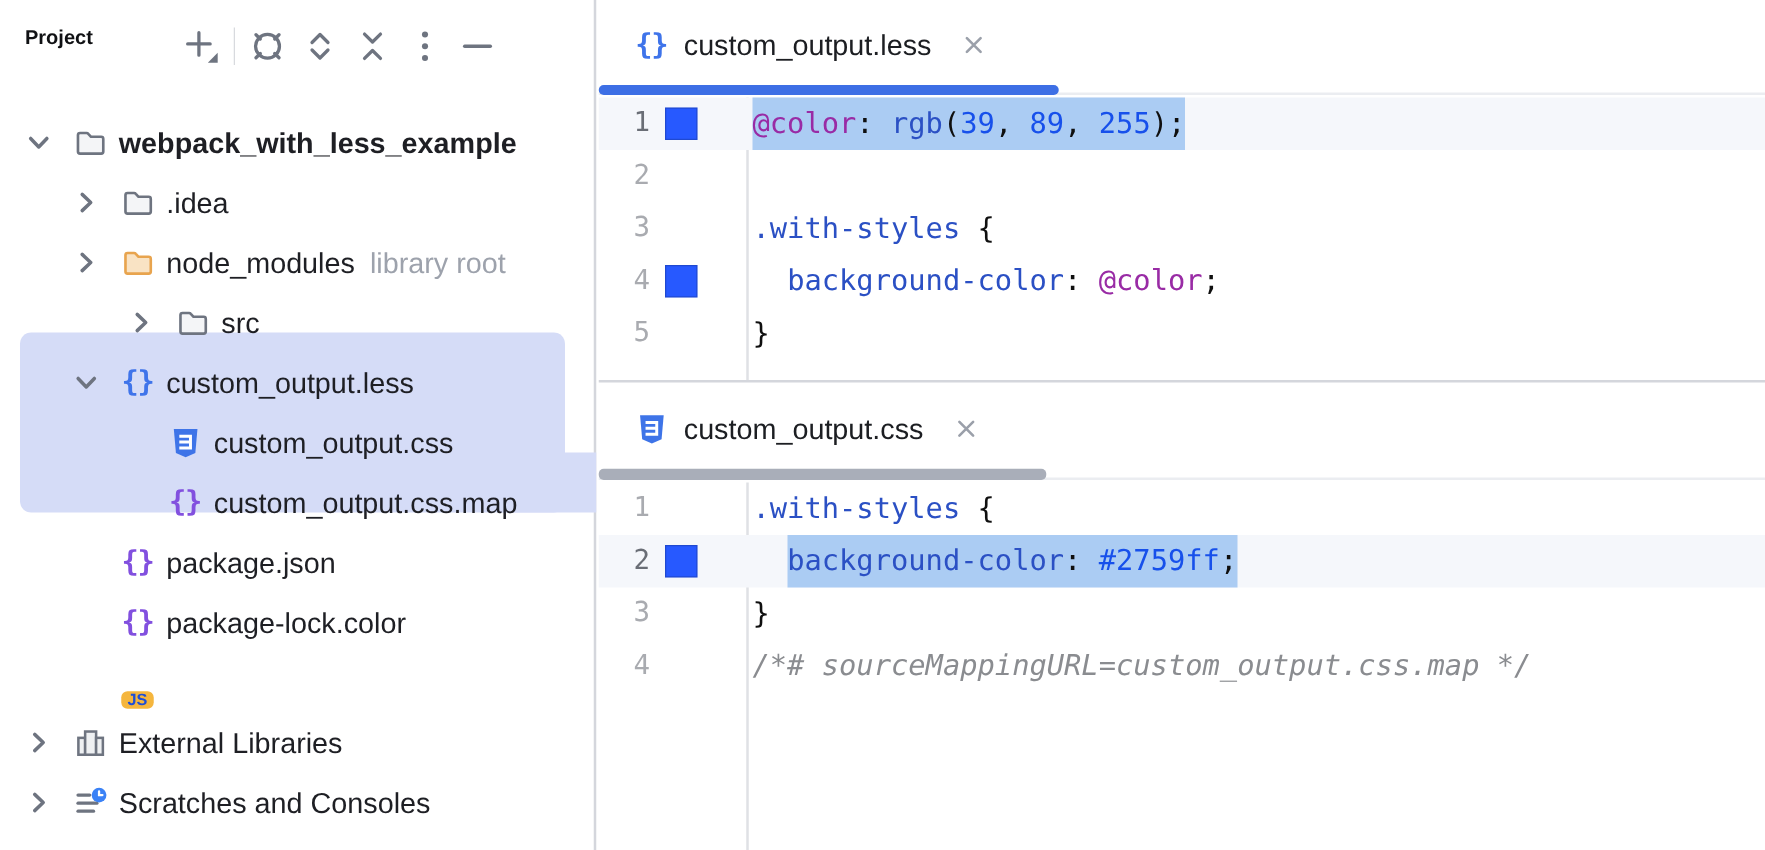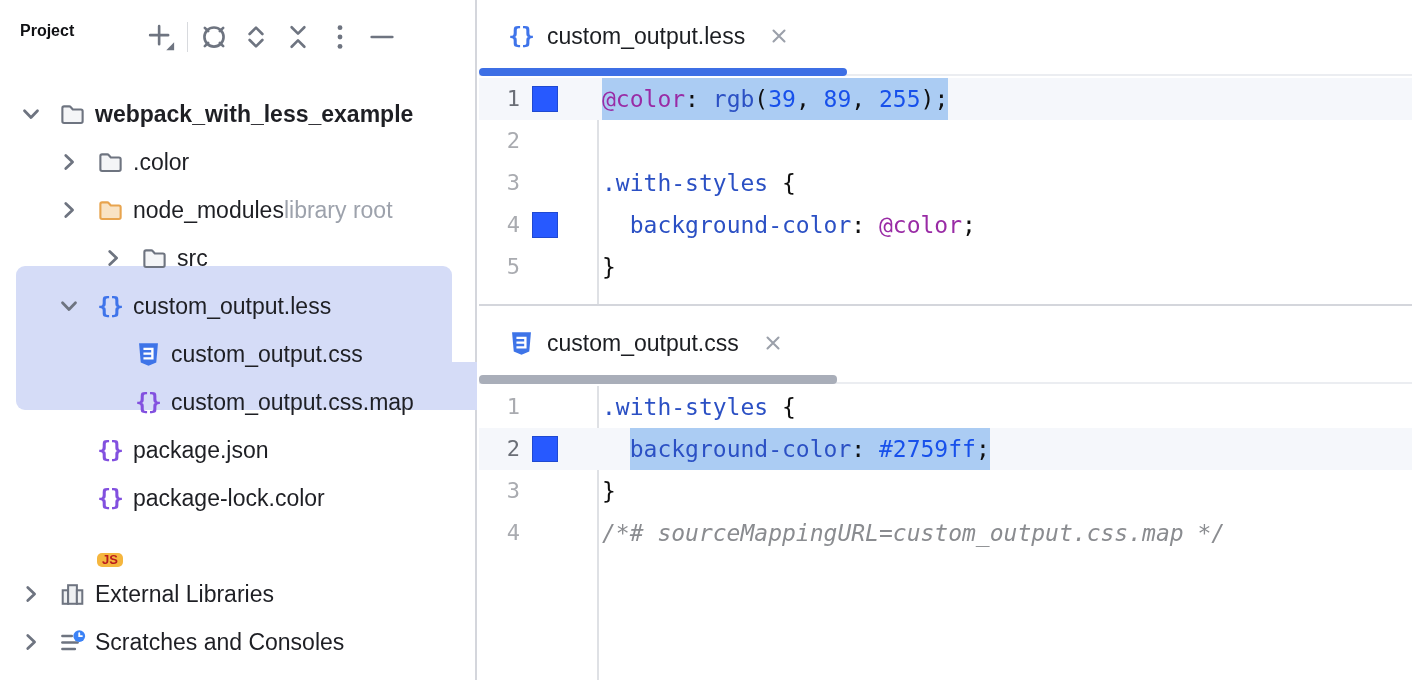--- a/index.html
+++ b/index.html
@@ -29,23 +29,23 @@
   .tree{position:relative;height:606px;font-size:23px;}
   .tree-sel{position:absolute;background:var(--tree-sel);}
   .tree-sel.main{left:16px;top:192px;width:436px;height:144px;border-radius:9px;}
   .tree-sel.ext{left:400px;top:288px;width:77px;height:48px;}
   .trow{position:absolute;left:0;width:477px;height:48px;display:flex;align-items:center;cursor:pointer;}
   .trow .chev{width:40px;height:28px;display:flex;align-items:center;justify-content:flex-start;flex:none;}
   .trow .chev svg{width:26px;height:26px;}
   .trow .ticon{width:28px;height:28px;flex:none;display:flex;align-items:center;justify-content:center;}
   .trow .tlabel{margin-left:9px;white-space:nowrap;}
   .trow .tlabel.bold{font-weight:700;}
-  .trow .tbadge{margin-left:0;color:var(--label-gray);white-space:nowrap;}
+  .trow .tbadge{margin-left:12px;color:var(--label-gray);white-space:nowrap;}
   .braces{font-family:"DejaVu Sans Mono",monospace;font-size:23px;font-weight:600;letter-spacing:-1px;}
-  .jsbadge{width:26px;height:14px;border-radius:5px;background:#F5B63E;color:#b91c1c;
+  .jsbadge{width:26px;height:14px;border-radius:5px;background:#F5B63E;color:#1d4ed8;
     display:flex;align-items:center;justify-content:center;font-size:13px;font-weight:700;margin-top:27px;}
 
   
   .editors{position:absolute;left:479px;top:0;width:933px;height:680px;}
   .tabbar{position:absolute;left:0;width:933px;border-bottom:2px solid var(--tabbar-border);background:#fff;}
   .tabbar.top{top:0;height:76px;}
   .tabbar.bottom{top:306px;height:78px;}
   .tab{position:absolute;left:0;top:0;bottom:2px;display:flex;align-items:center;padding:0 26px 0 28px;cursor:pointer;}
   .tab .ticon{width:28px;height:28px;display:flex;align-items:center;justify-content:center;}
   .tab-label{margin:0 22px 0 12px;font-size:23px;color:#1c1e22;white-space:nowrap;}
@@ -158,21 +158,21 @@
               </svg>
             </span>
           </span>
           <span class="ticon">
             <span style="display: inline-flex; align-items: center; justify-content: center;">
               <svg viewBox="0 0 16 16" width="27" height="27">
                 <path d="M2 4.2c0-.6.45-1 1-1h3.1c.3 0 .6.14.8.38L8.2 5H13c.55 0 1 .45 1 1v6c0 .55-.45 1-1 1H3c-.55 0-1-.45-1-1z" fill="#f4f5f7" stroke="#6E7480" stroke-width="1.25" stroke-linejoin="round"></path>
               </svg>
             </span>
           </span>
-          <span class="tlabel">.color</span>
+          <span class="tlabel">.idea</span>
         </div>
         <div class="trow" style="top: 112px; padding-left: 56px;">
           <span class="chev">
             <span style="display: inline-flex; align-items: center; justify-content: center;">
               <svg viewBox="0 0 16 16" width="26" height="26">
                 <path d="M6 4l4.2 4L6 12" stroke="#6E7480" stroke-width="1.7" fill="none" stroke-linecap="round" stroke-linejoin="round"></path>
               </svg>
             </span>
           </span>
           <span class="ticon">

